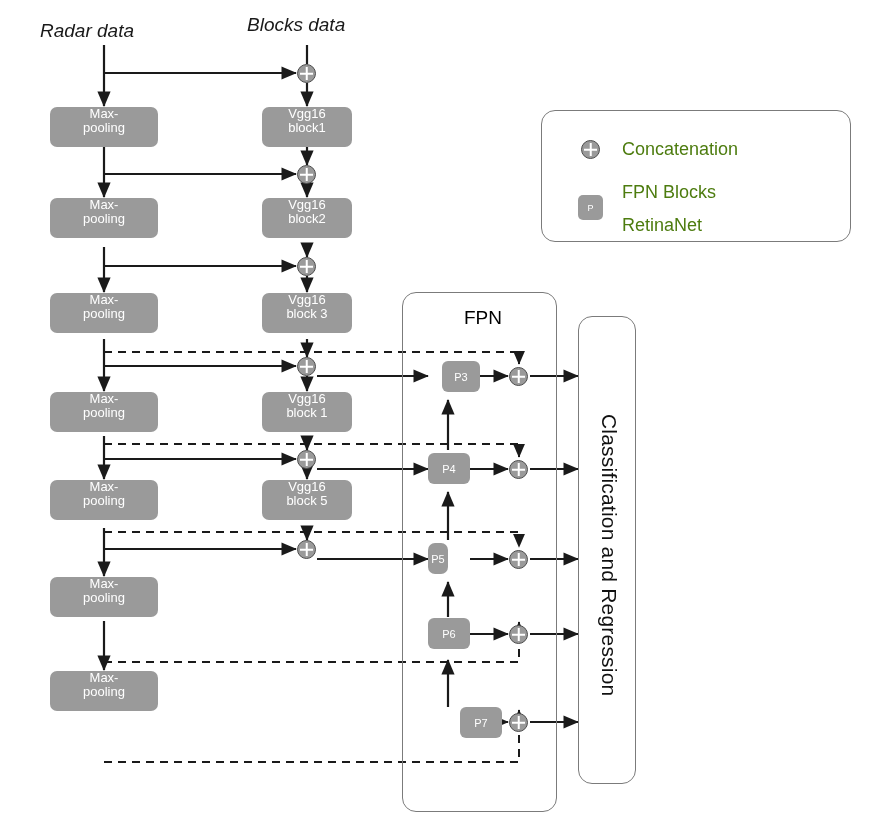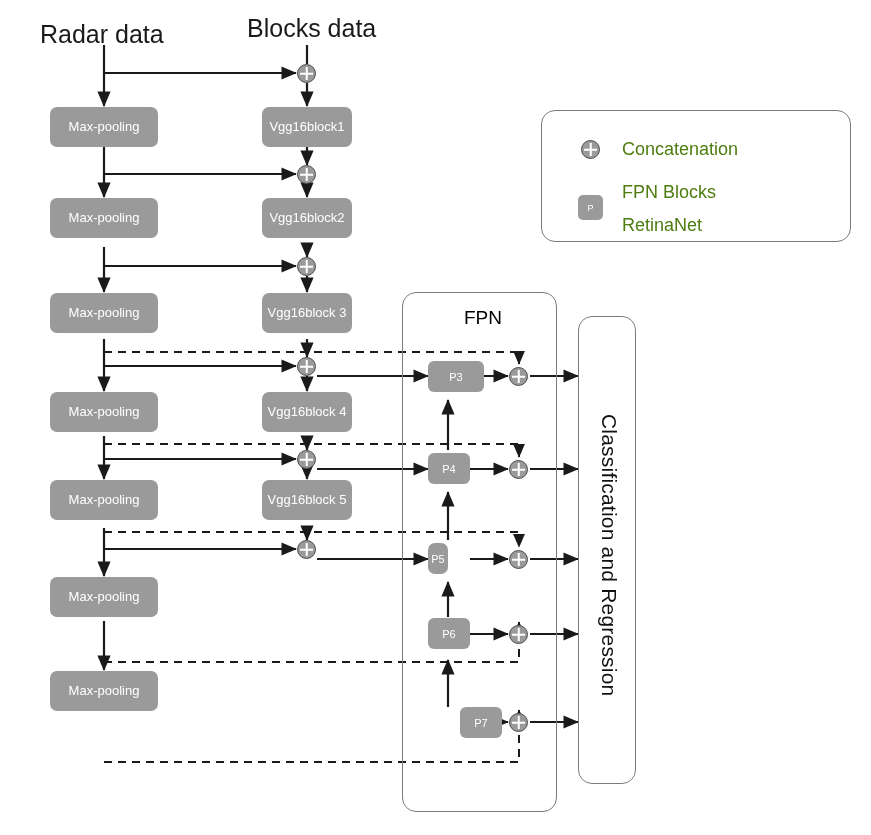--- a/index.html
+++ b/index.html
@@ -22,43 +22,44 @@
     height: 835px;
   }
   .node {
     position: absolute;
     background: #9a9a9a;
     border-radius: 7px;
     color: #ffffff;
     font-size: 13px;
     line-height: 14px;
     display: flex;
-    flex-direction: row;
+    flex-direction: column;
     align-items: center;
-    justify-content: center;
+    justify-content: flex-start;
     text-align: center;
     box-sizing: border-box;
   }
   .node span { display: block; }
   .pnode {
     position: absolute;
     background: #9a9a9a;
     border-radius: 6px;
     color: #ffffff;
     font-size: 11px;
     display: flex;
     align-items: center;
     justify-content: center;
     box-sizing: border-box;
   }
   .title-label {
     position: absolute;
-    font-size: 25px;
+    font-size: 19px;
     color: #1a1a1a;
     white-space: nowrap;
+    font-style: italic;
   }
   .panel {
     position: absolute;
     border: 1.6px solid #7b7b7b;
     border-radius: 14px;
     background: transparent;
     box-sizing: border-box;
   }
   .fpn-label {
     position: absolute;
@@ -228,38 +229,38 @@
   <div class="node" style="left:262px; top:198px; width:90px; height:40px;">
     <span>Vgg16</span>
     <span>block2</span>
   </div>
   <div class="node" style="left:262px; top:293px; width:90px; height:40px;">
     <span>Vgg16</span>
     <span>block 3</span>
   </div>
   <div class="node" style="left:262px; top:392px; width:90px; height:40px;">
     <span>Vgg16</span>
-    <span>block 4</span>
+    <span>block 1</span>
   </div>
   <div class="node" style="left:262px; top:480px; width:90px; height:40px;">
     <span>Vgg16</span>
     <span>block 5</span>
   </div>
 
   <div class="concat" style="left:297px; top:64px;"></div>
   <div class="concat" style="left:297px; top:165px;"></div>
   <div class="concat" style="left:297px; top:257px;"></div>
   <div class="concat" style="left:297px; top:357px;"></div>
   <div class="concat" style="left:297px; top:450px;"></div>
   <div class="concat" style="left:297px; top:540px;"></div>
 
   <div class="panel" style="left:402px; top:292px; width:155px; height:520px;"></div>
   <div class="fpn-label" style="left:464px; top:307px;">FPN</div>
 
-  <div class="pnode" style="left:428px; top:361px; width:56px; height:31px;">P3</div>
+  <div class="pnode" style="left:442px; top:361px; width:38px; height:31px;">P3</div>
   <div class="pnode" style="left:428px; top:453px; width:42px; height:31px;">P4</div>
   <div class="pnode" style="left:428px; top:543px; width:20px; height:31px;border-radius:7px;">P5</div>
   <div class="pnode" style="left:428px; top:618px; width:42px; height:31px;">P6</div>
   <div class="pnode" style="left:428px; top:707px; width:42px; height:31px;margin-left:32px;">P7</div>
 
   <div class="concat" style="left:509px; top:367px;"></div>
   <div class="concat" style="left:509px; top:460px;"></div>
   <div class="concat" style="left:509px; top:550px;"></div>
   <div class="concat" style="left:509px; top:625px;"></div>
   <div class="concat" style="left:509px; top:713px;"></div>

